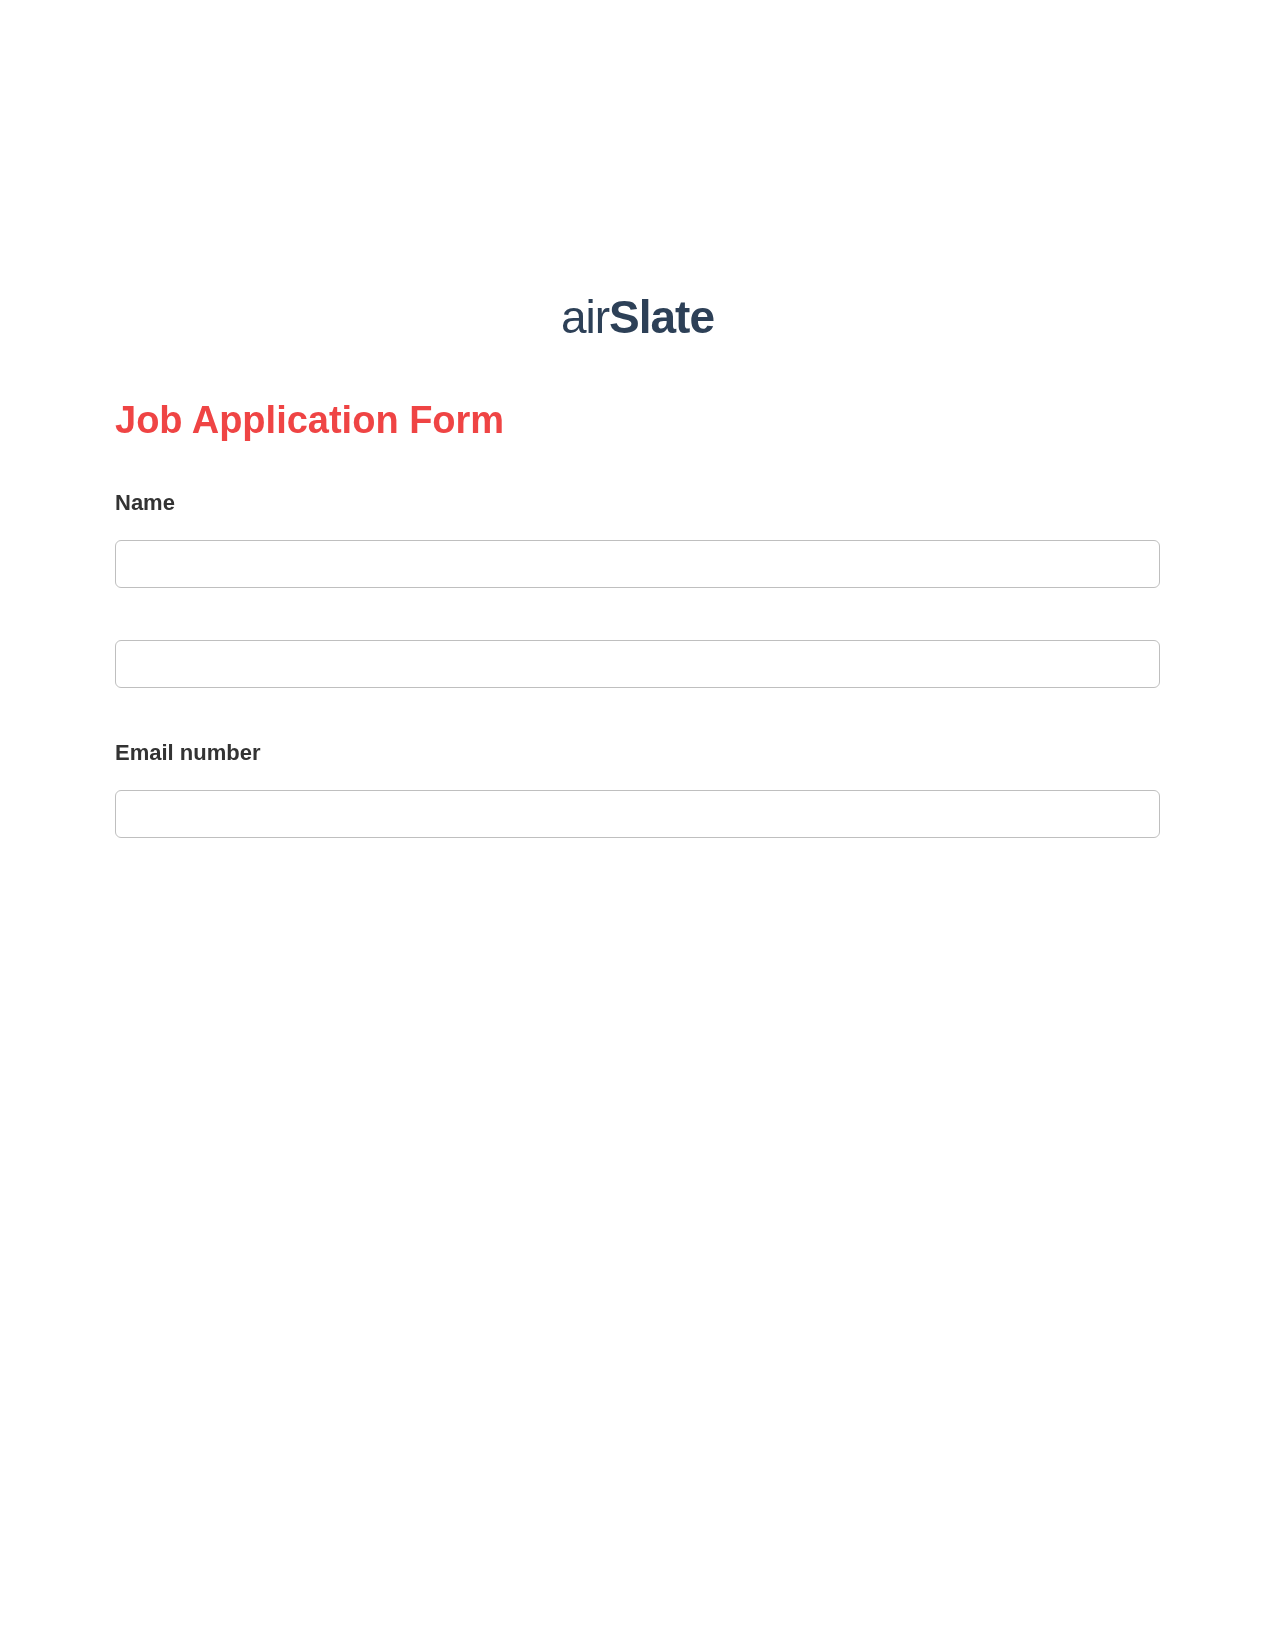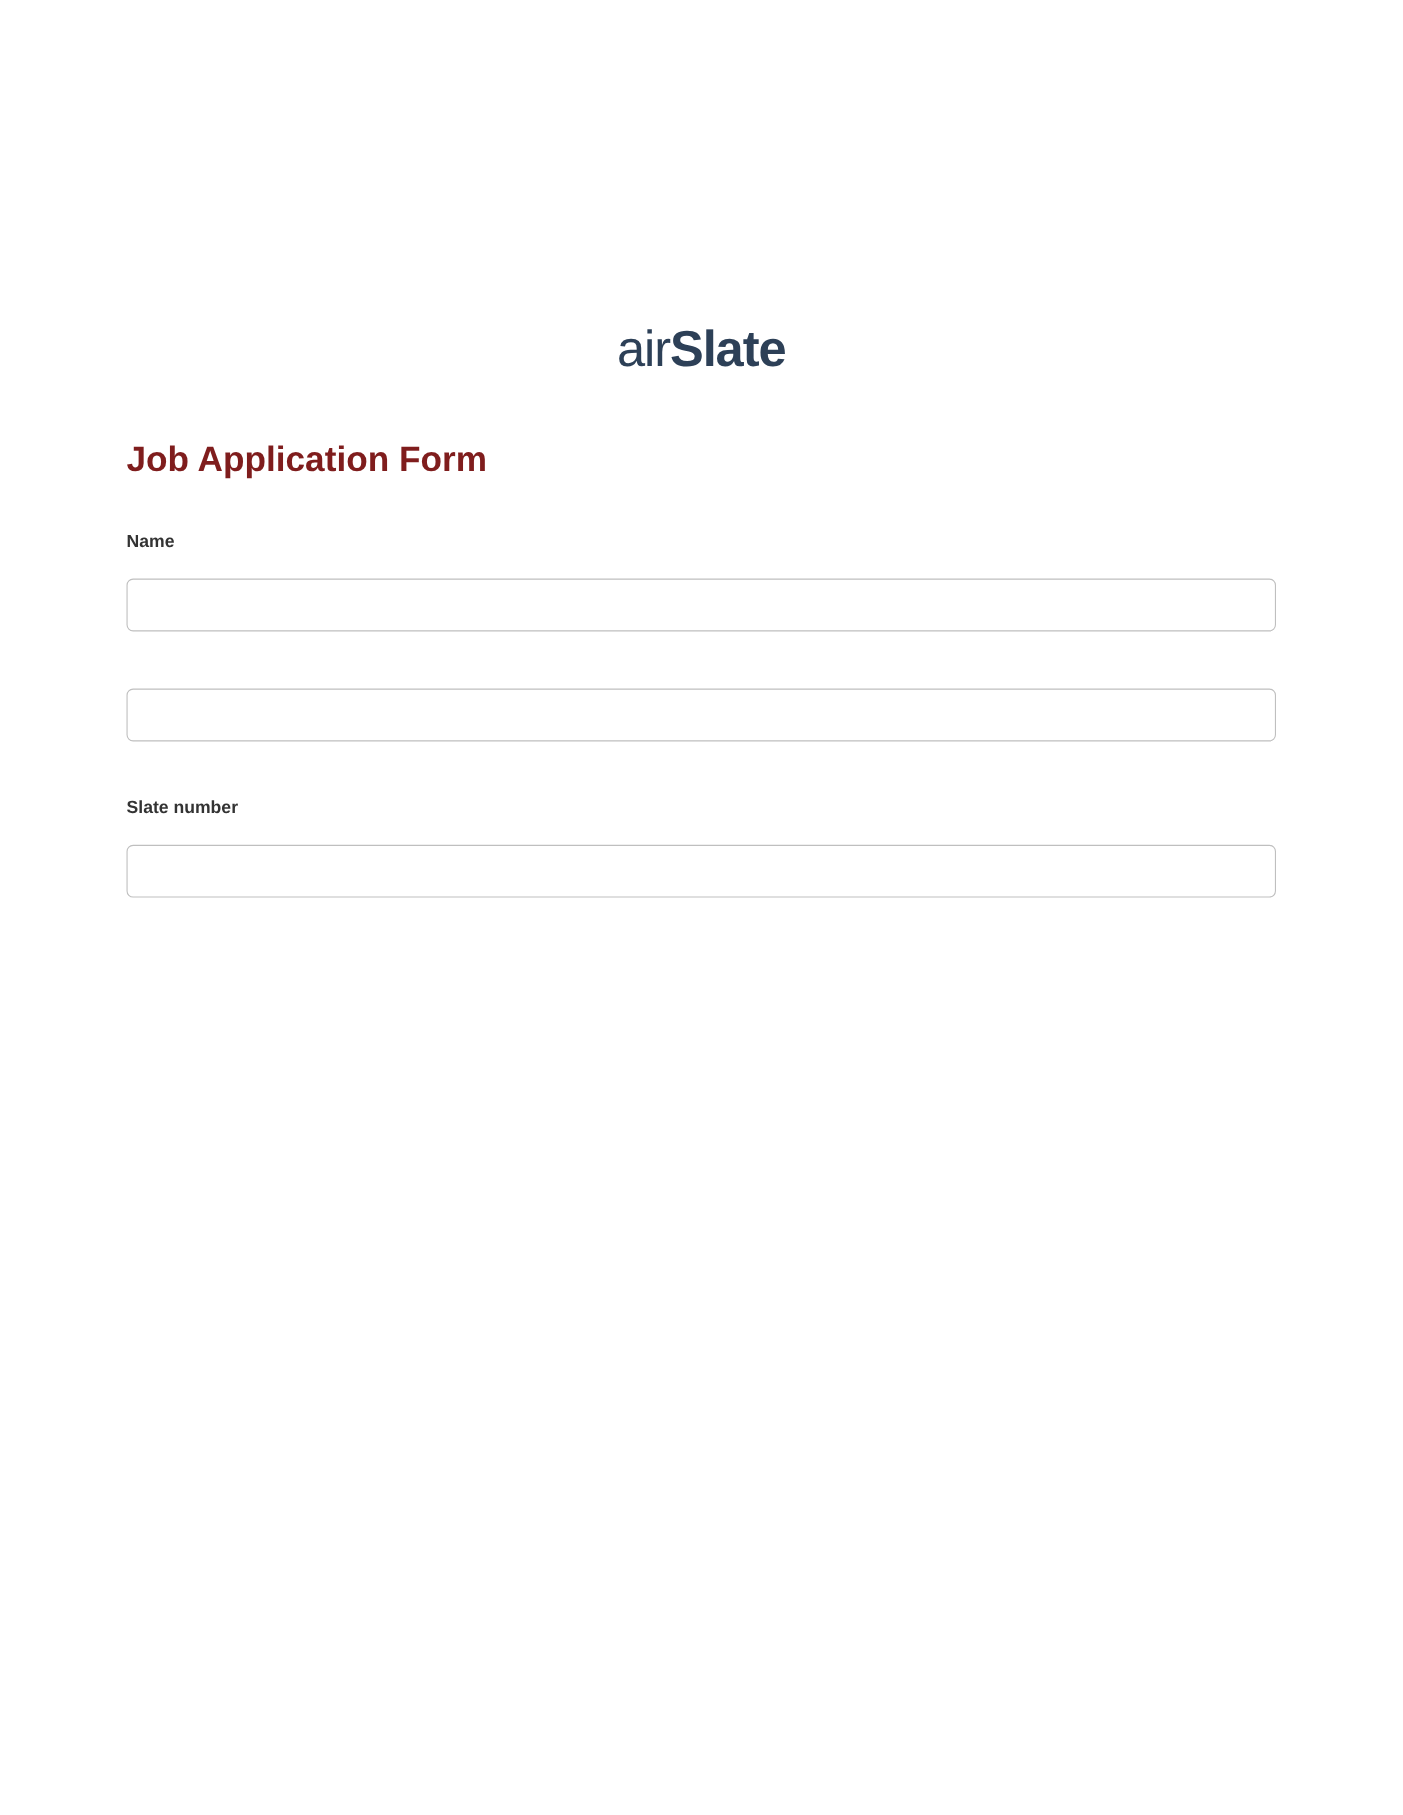--- a/index.html
+++ b/index.html
@@ -27,31 +27,31 @@
       display: inline-block;
       font-size: 46px;
       font-weight: 400;
       color: #2d4057;
       letter-spacing: -1px;
     }
     .logo-bold {
       font-weight: 700;
     }
     .form-title {
-      font-size: 32px;
+      font-size: 38px;
       font-weight: 700;
-      color: #7f1d1d;
+      color: #ef4444;
       margin-bottom: 48px;
     }
     .form-group {
       margin-bottom: 52px;
     }
     .form-label {
       display: block;
-      font-size: 16px;
+      font-size: 22px;
       font-weight: 700;
       color: #333333;
       margin-bottom: 24px;
     }
     .form-input {
       width: 100%;
       height: 48px;
       border: 1px solid #bfbfbf;
       border-radius: 6px;
       padding: 8px 12px;
@@ -72,17 +72,17 @@
   <div class="form-group">
     <label class="form-label">Name</label>
     <input type="text" class="form-input" value="" style="">
   </div>
 
   <div class="form-group">
     <input type="text" class="form-input" value="" style="">
   </div>
 
   <div class="form-group">
-    <label class="form-label">Slate number</label>
+    <label class="form-label">Email number</label>
     <input type="text" class="form-input" value="" style="">
   </div>
 
 </div>
 
 </body></html>

